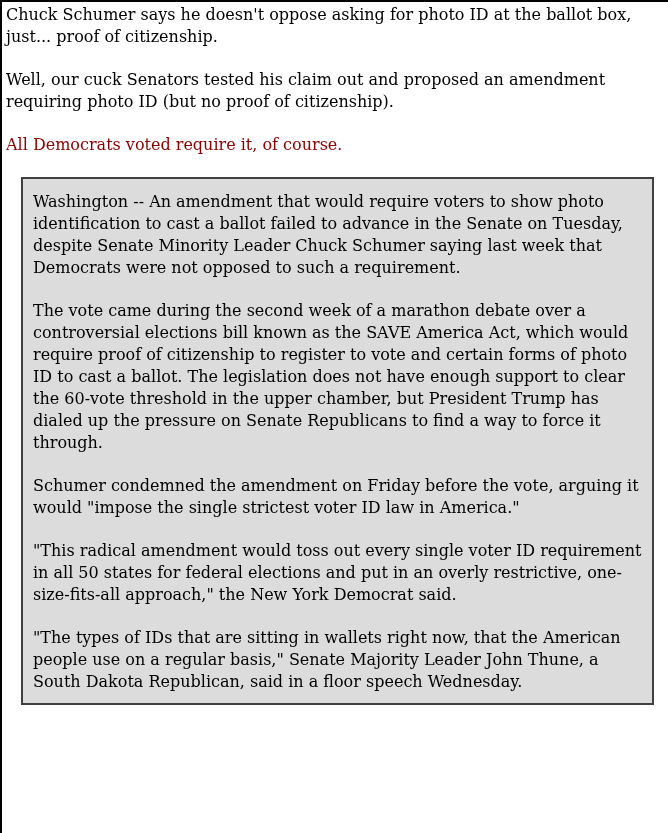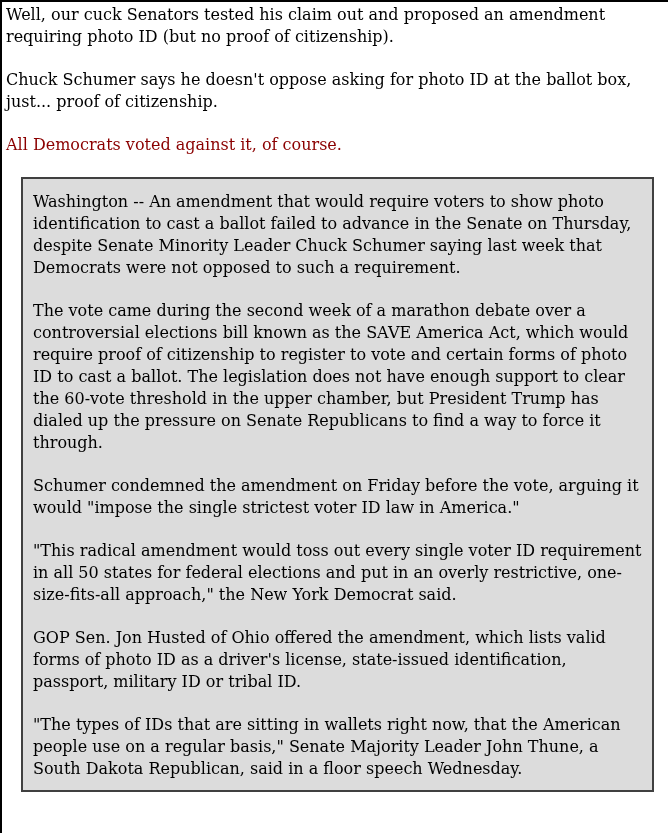--- a/index.html
+++ b/index.html
@@ -36,28 +36,27 @@
   }
   blockquote.excerpt p:last-child {
     margin-bottom: 0;
   }
 </style>
 </head>
 <body>
 
 <div class="post">
 
+  <p>Chuck Schumer says he doesn't oppose asking for photo ID at the ballot box, just... proof of citizenship.</p>
+
   <p>Well, our cuck Senators tested his claim out and proposed an amendment requiring photo ID (but no proof of citizenship).</p>
 
-  <p>Chuck Schumer says he doesn't oppose asking for photo ID at the ballot box, just... proof of citizenship.</p>
-
-  <p class="highlight">All Democrats voted against it, of course.</p>
+  <p class="highlight">All Democrats voted require it, of course.</p>
 
   <blockquote class="excerpt">
-    <p>Washington -- An amendment that would require voters to show photo identification to cast a ballot failed to advance in the Senate on Thursday, despite Senate Minority Leader Chuck Schumer saying last week that Democrats were not opposed to such a requirement.</p>
+    <p>Washington -- An amendment that would require voters to show photo identification to cast a ballot failed to advance in the Senate on Tuesday, despite Senate Minority Leader Chuck Schumer saying last week that Democrats were not opposed to such a requirement.</p>
     <p>The vote came during the second week of a marathon debate over a controversial elections bill known as the SAVE America Act, which would require proof of citizenship to register to vote and certain forms of photo ID to cast a ballot. The legislation does not have enough support to clear the 60-vote threshold in the upper chamber, but President Trump has dialed up the pressure on Senate Republicans to find a way to force it through.</p>
     <p>Schumer condemned the amendment on Friday before the vote, arguing it would "impose the single strictest voter ID law in America."</p>
     <p>"This radical amendment would toss out every single voter ID requirement in all 50 states for federal elections and put in an overly restrictive, one-size-fits-all approach," the New York Democrat said.</p>
-    <p>GOP Sen. Jon Husted of Ohio offered the amendment, which lists valid forms of photo ID as a driver's license, state-issued identification, passport, military ID or tribal ID.</p>
     <p>"The types of IDs that are sitting in wallets right now, that the American people use on a regular basis," Senate Majority Leader John Thune, a South Dakota Republican, said in a floor speech Wednesday.</p>
   </blockquote>
 
 </div>
 
 </body></html>

